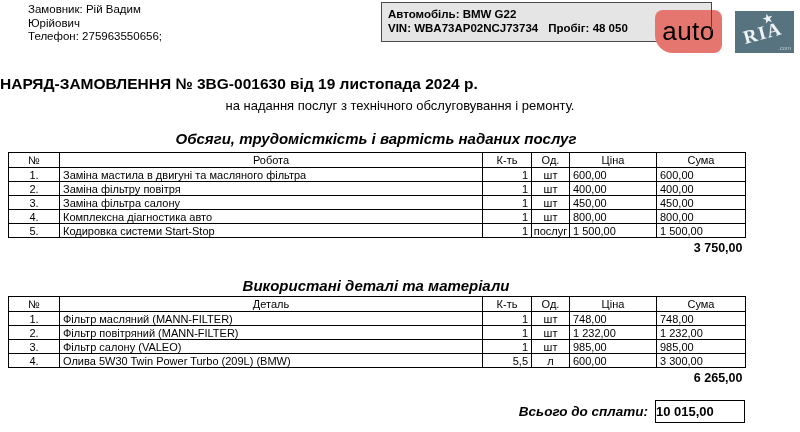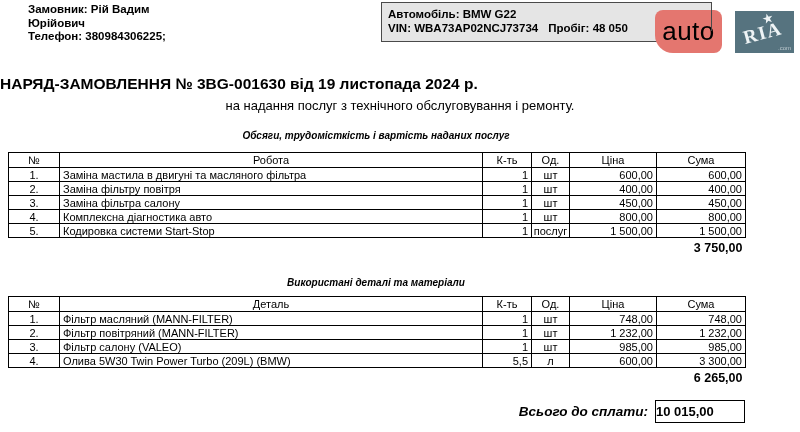--- a/index.html
+++ b/index.html
@@ -1,21 +1,21 @@
 <!DOCTYPE html>
 <html><head>
 <meta charset="utf-8">
 <style>
   html,body { margin:0; padding:0; background:#fff; }
   .page {
     position:relative; width:800px; height:432px; background:#ffffff;
     font-family:"Liberation Sans", sans-serif; color:#000; overflow:hidden;
   }
   
-  .customer { position:absolute; left:28px; top:3px; font-size:11.5px; font-weight:bold; line-height:13.5px; }
+  .customer { position:absolute; left:28px; top:3px; font-size:11.5px; font-weight:normal; line-height:13.5px; }
   
   .vehicle-box {
     position:absolute; left:381px; top:2px; width:331px; height:40px;
     border:1px solid #4a4a4a; box-sizing:border-box; padding:4px 0 0 6px;
     font-size:11.5px; font-weight:bold; line-height:14px; background:#e5e5e5; z-index:1;
   }
   .vehicle-box .mileage { margin-left:10px; }
   .border-stub { position:absolute; left:711px; top:2px; width:1px; height:29px; background:#4a4a4a; z-index:4; }
   
   .logo { position:absolute; left:655px; top:10px; height:43px; display:flex; z-index:3; }
@@ -23,53 +23,53 @@
     width:67px; height:43px; background:#e4766f; border-radius:8px 8px 8px 18px;
     color:#000000; font-size:26px; line-height:43px; text-align:center; letter-spacing:0.5px;
   }
   .logo-ria { position:relative; width:59px; height:42px; margin-left:13px; margin-top:1px; background:#56737f; color:#eef3f5; overflow:hidden; }
   .ria-text { position:absolute; left:8px; top:11px; transform:rotate(-15deg); font-family:"Liberation Serif", serif; font-weight:bold; font-size:19px; letter-spacing:1.5px; }
   .ria-star { position:absolute; left:27px; top:0px; transform:rotate(-15deg); font-size:13px; }
   .ria-com { position:absolute; right:3px; bottom:2px; font-size:6px; opacity:0.65; }
   
   .doc-title { position:absolute; left:0; top:75px; width:100%; text-align:left; font-size:15.5px; font-weight:bold; }
   .doc-subtitle { position:absolute; left:0; top:98px; width:100%; text-align:center; font-size:13px; }
-  .section-title { position:absolute; left:0; width:752px; text-align:center; font-size:10px; font-weight:bold; font-style:italic; }
+  .section-title { position:absolute; left:0; width:752px; text-align:center; font-size:15px; font-weight:bold; font-style:italic; }
   .st1 { top:130px; }
   .st2 { top:277px; }
   
   .tbl-wrap { position:absolute; left:8px; }
   .tw1 { top:152px; }
   .tw2 { top:296px; }
   table { border-collapse:collapse; table-layout:fixed; width:737px; font-size:11px; }
   th, td { border:1px solid #000; padding:0 3px; height:13px; line-height:12px; overflow:hidden; white-space:nowrap; }
   th { font-weight:normal; text-align:center; height:14px; }
   td.num { text-align:center; }
   td.qty { text-align:right; }
   td.unit { text-align:center; padding:0 1px; }
-  td.price, td.sum { text-align:right; }
+  td.price, td.sum { }
   tr.total-row td { border:none; background:transparent; }
   td.grand { border:1px solid #000; font-weight:bold; font-size:12.5px; text-align:right; height:19px; line-height:18px; }
   
   .footer { position:absolute; left:8px; top:400px; width:737px; display:flex; justify-content:flex-end; align-items:center; }
   .footer-label { font-style:italic; font-weight:bold; font-size:13.5px; margin-right:7px; }
   .footer-box {
     width:90px; height:23px; border:1px solid #000; box-sizing:border-box;
     font-weight:bold; font-size:13px; text-align:left; line-height:21px; padding-right:5px;
   }
 </style>
 </head>
 <body>
 
 <div class="page">
 
   <div class="customer">
     <div>Замовник: Рій Вадим</div>
     <div>Юрійович</div>
-    <div>Телефон: 380984306225;</div>
+    <div>Телефон: 275963550656;</div>
   </div>
 
   <div class="vehicle-box">
     <div>Автомобіль: BMW G22</div>
     <div><span>VIN: WBA73AP02NCJ73734</span><span class="mileage">Пробіг: 48 050</span></div>
   </div>
   <div class="border-stub"></div>
 
   <div class="logo">
     <div class="logo-auto">auto</div>

